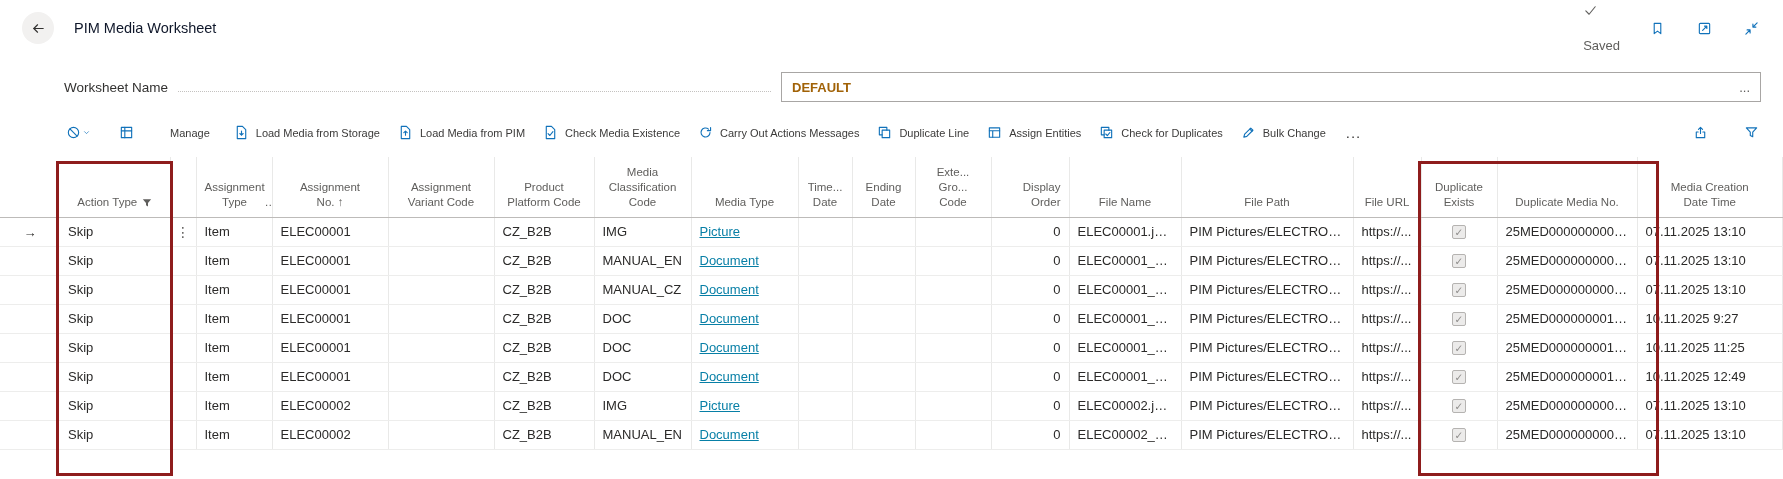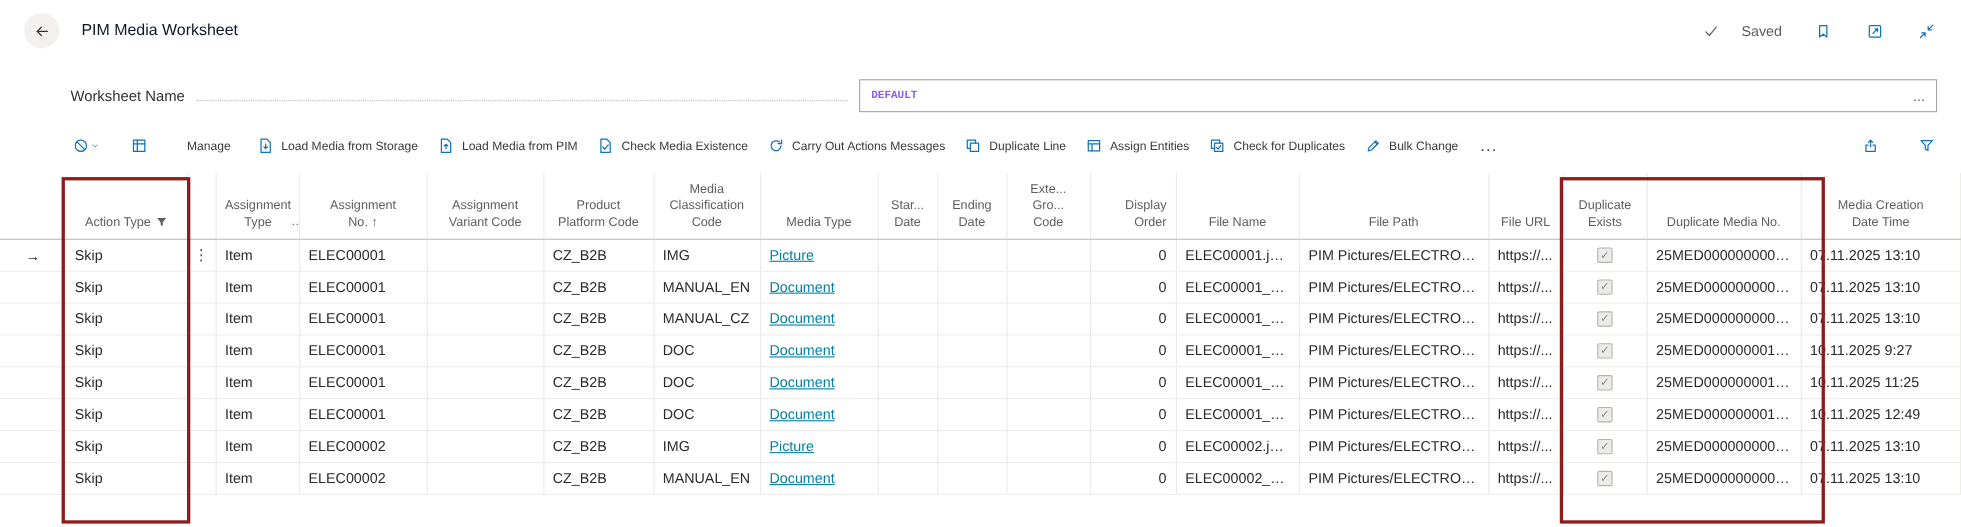--- a/index.html
+++ b/index.html
@@ -17,30 +17,30 @@
   .app{display:flex;flex-direction:column;height:479px;}
 
   
   .topbar{flex:0 0 auto;display:flex;align-items:center;height:56px;padding:0 22px;}
   .back-btn{
     width:32px;height:32px;border-radius:50%;border:none;background:#f2f1f0;
     display:flex;align-items:center;justify-content:center;cursor:pointer;color:#323130;margin-right:20px;
   }
   .page-title{font-size:14.5px;color:#0f172a;white-space:nowrap;}
   .topbar-right{margin-left:auto;display:flex;align-items:center;gap:28px;}
-  .saved{display:flex;align-items:flex-start;gap:20px;color:#5f5e5c;font-size:13px;}
+  .saved{display:flex;align-items:flex-start;gap:20px;color:#5f5e5c;font-size:13px;flex-direction:column;}
   .hdr-icons{display:flex;align-items:center;gap:28px;color:var(--icon-blue);}
   .icon-btn{background:none;border:none;padding:2px;cursor:pointer;color:inherit;display:flex;align-items:center;}
 
   
   .worksheet-row{flex:0 0 auto;display:flex;align-items:center;margin:16px 22px 4px 64px;}
   .ws-label{font-size:13.5px;white-space:nowrap;text-align:right;}
   .ws-leader{flex:1;margin:0 10px;border-bottom:1px dotted #c4c2c0;height:0;position:relative;top:4px;}
   .ws-input-wrap{flex:0 0 auto;width:980px;height:30px;border:1px solid #a8a6a4;display:flex;align-items:stretch;background:#fff;}
-  .ws-input{flex:1;border:none;outline:none;padding:0 10px;font-weight:700;font-size:10px;font-family:Liberation Mono, monospace;color:#8b5cf6;background:transparent;}
+  .ws-input{flex:1;border:none;outline:none;padding:0 10px;font-weight:700;font-size:13px;font-family:Liberation Sans, sans-serif;color:#a16207;background:transparent;}
   .assist-edit{border:none;background:none;padding:0 10px;font-size:13px;color:#5f5e5c;cursor:pointer;}
 
   
   .toolbar{flex:0 0 auto;display:flex;align-items:center;margin:14px 22px 0 64px;gap:4px;}
   .tb-left-icons{display:flex;align-items:center;gap:24px;margin-right:20px;color:var(--icon-blue);}
   .tb-ico-btn{display:flex;align-items:center;gap:1px;background:none;border:none;color:inherit;cursor:pointer;padding:2px;}
   .tb-item{
     display:flex;align-items:center;gap:7px;background:none;border:none;font-family:inherit;
     font-size:11px;color:#3b3a39;cursor:pointer;padding:5px 8px;white-space:nowrap;
   }
@@ -298,21 +298,21 @@
             <th class="col-assignment_no"><span class="head-label">Assignment
 No. ↑</span></th>
             <th class="col-assignment_variant_code"><span class="head-label">Assignment
 Variant Code</span></th>
             <th class="col-product_platform_code"><span class="head-label">Product
 Platform Code</span></th>
             <th class="col-media_classification_code"><span class="head-label">Media
 Classification
 Code</span></th>
             <th class="col-media_type"><span class="head-label">Media Type</span></th>
-            <th class="col-start_date"><span class="head-label">Star...
+            <th class="col-start_date"><span class="head-label">Time...
 Date</span></th>
             <th class="col-ending_date"><span class="head-label">Ending
 Date</span></th>
             <th class="col-external_group_code"><span class="head-label">Exte...
 Gro...
 Code</span></th>
             <th class="col-display_order"><span class="head-label">Display
 Order</span></th>
             <th class="col-file_name"><span class="head-label">File Name</span></th>
             <th class="col-file_path"><span class="head-label">File Path</span></th>

